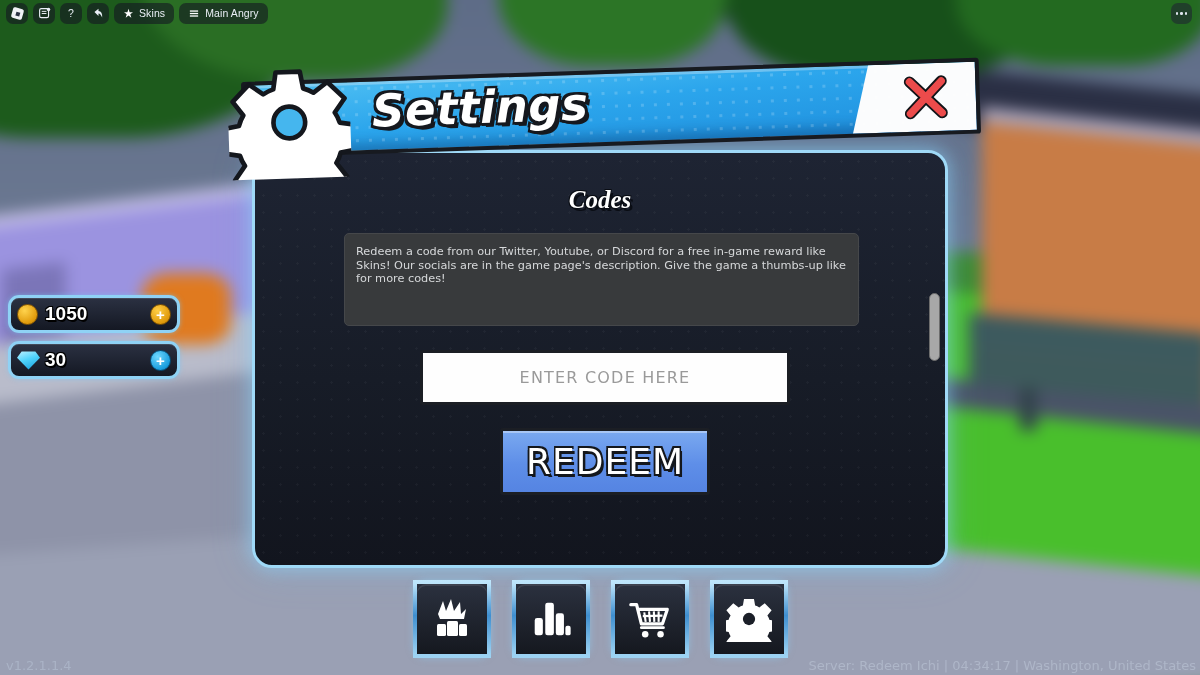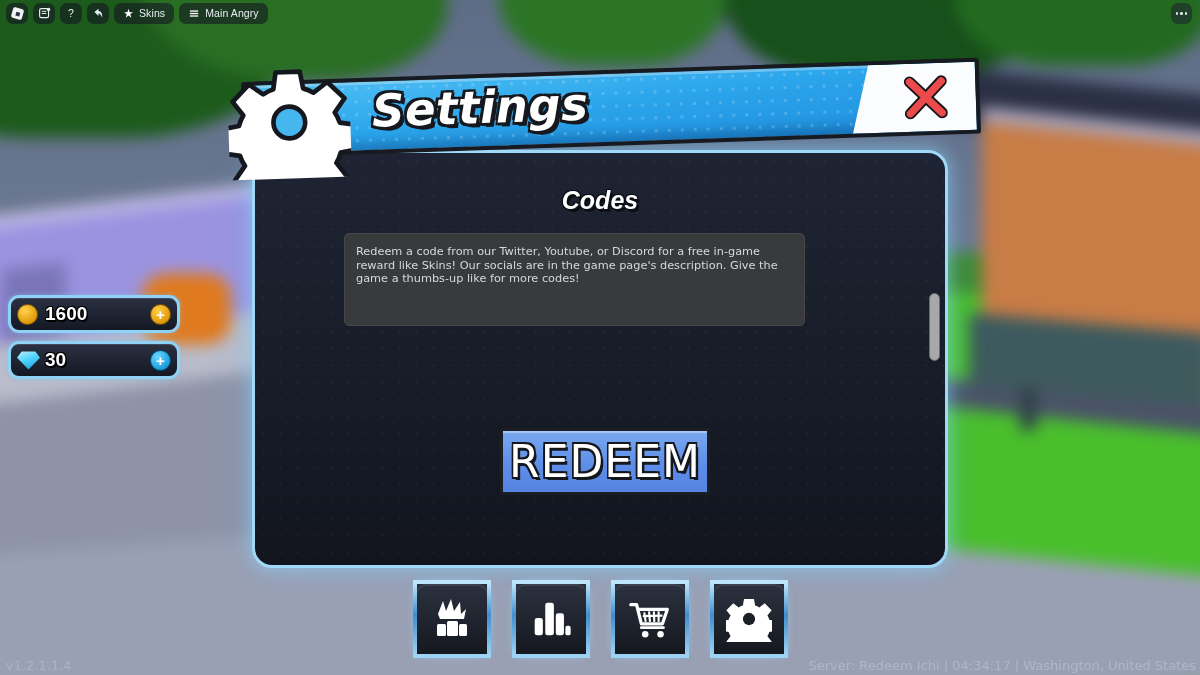--- a/index.html
+++ b/index.html
@@ -107,36 +107,36 @@
   .title-txt { position:absolute; left:144px; top:19px; z-index:4;
             font-size:45px; font-weight:bold; font-style:italic; color:#fff;
             letter-spacing:.5px; font-family:"DejaVu Sans", sans-serif;
             text-shadow:4px 4px 0 #15181e, -2.5px -2.5px 0 #15181e, 2.5px -2.5px 0 #15181e,
                         -2.5px 2.5px 0 #15181e, 0 3px 0 #15181e, 3px 0 0 #15181e; }
   .close-x { position:absolute; right:26px; top:22px; width:56px; height:56px; z-index:5; }
 
   
   .codes-head { position:absolute; top:33px; left:0; right:0; text-align:center;
             font-size:25px; font-weight:bold; font-style:italic; color:#fff;
-            font-family:Liberation Sans, sans-serif;
+            font-family:Liberation Serif, serif;
             text-shadow:2.5px 2.5px 0 #0a0d14, -1px -1px 0 #0a0d14,1px -1px 0 #0a0d14,-1px 1px 0 #0a0d14; }
-  .desc-box { position:absolute; left:89px; top:80px; width:461px; height:93px;
+  .desc-box { position:absolute; left:89px; top:80px; width:515px; height:93px;
             background:#383a3c; border:1px solid #45474a; border-radius:5px; padding:11px 11px 0 11px; }
   .desc-txt { color:#d6d8da; font-size:11.3px; line-height:13.6px; font-family:"DejaVu Sans", sans-serif; }
   .code-input { position:absolute; left:165px; top:197px; width:370px; height:55px;
             background:#fefefe; border:3px solid #1b1e24; border-radius:2px;
             display:flex; align-items:center; justify-content:center; }
   .code-ph { color:#9a9a9a; font-size:16px; letter-spacing:1.2px;
             font-family:"DejaVu Sans", sans-serif; }
   .redeem-btn { position:absolute; left:245px; top:275px; width:210px; height:67px;
             background:linear-gradient(180deg,#7aa9f0 0%,#5e8ee8 55%,#5584e2 100%);
             border:3px solid #1b1e24; border-radius:3px;
             display:flex; align-items:center; justify-content:center;
             box-shadow:inset 0 2px 0 rgba(255,255,255,.35); }
-  .redeem-lbl { color:#fff; font-size:44px; letter-spacing:1px;
+  .redeem-lbl { color:#fff; font-size:36px; letter-spacing:1px;
             font-family:"DejaVu Sans", sans-serif;
             text-shadow:2.5px 2.5px 0 #14171c, -1.6px -1.6px 0 #14171c, 1.6px -1.6px 0 #14171c,
                         -1.6px 1.6px 0 #14171c, 0 2px 0 #14171c; }
   .scrollbar { position:absolute; right:5px; top:140px; width:11px; height:68px;
             background:#a8a8a8; border-radius:6px; border:1px solid #6d6d6d; }
 
   
   #bottomnav { position:absolute; left:0; right:0; top:580px; z-index:30;
             display:flex; justify-content:center; gap:21px; }
   .nav-btn { width:78px; height:78px; border-radius:13px;
@@ -218,37 +218,40 @@
   <span class="dot3">
       <i></i>
       <i></i>
       <i></i>
     </span>
 </div>
 
 <div id="currency">
   <div class="cur-bar">
     <span class="cur-icon coin"></span>
-    <span class="cur-val">1600</span>
+    <span class="cur-val">1050</span>
     <span class="plus gold">+</span>
   </div>
   <div class="cur-bar">
     <span class="gem"></span>
     <span class="cur-val" style="margin-left:5px">30</span>
     <span class="plus blue">+</span>
   </div>
 </div>
 
 <div id="panel">
   <div class="codes-head">Codes</div>
 
   <div class="desc-box">
     <div class="desc-txt">Redeem a code from our Twitter, Youtube, or Discord for a free in-game reward like Skins! Our socials are in the game page's description. Give the game a thumbs-up like for more codes!</div>
   </div>
 
+  <div class="code-input">
+    <span class="code-ph">ENTER CODE HERE</span>
+  </div>
 
   <div class="redeem-btn">
     <span class="redeem-lbl">REDEEM</span>
   </div>
 
   <div class="scrollbar"></div>
 </div>
 
 <div id="titlebar">
   <div class="banner">

